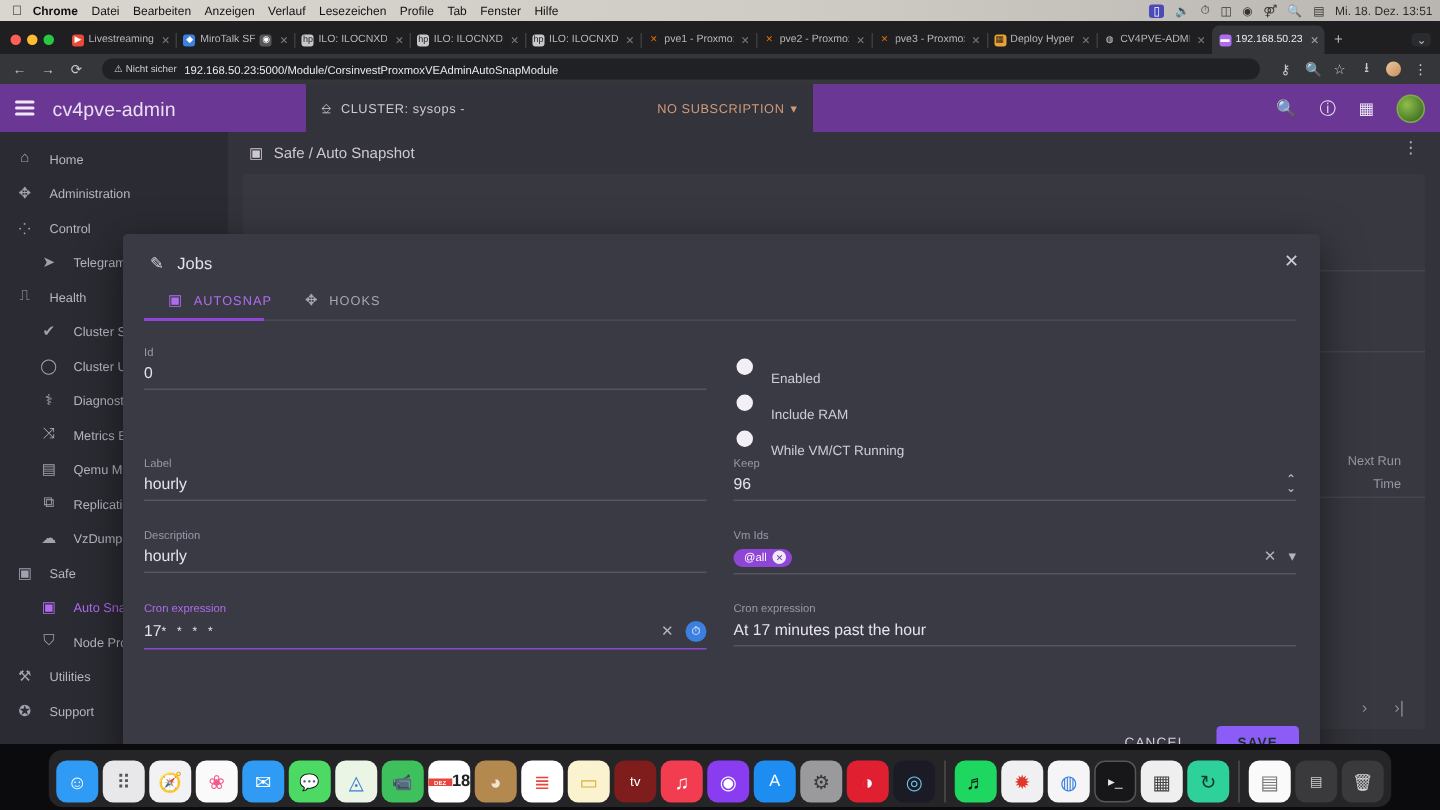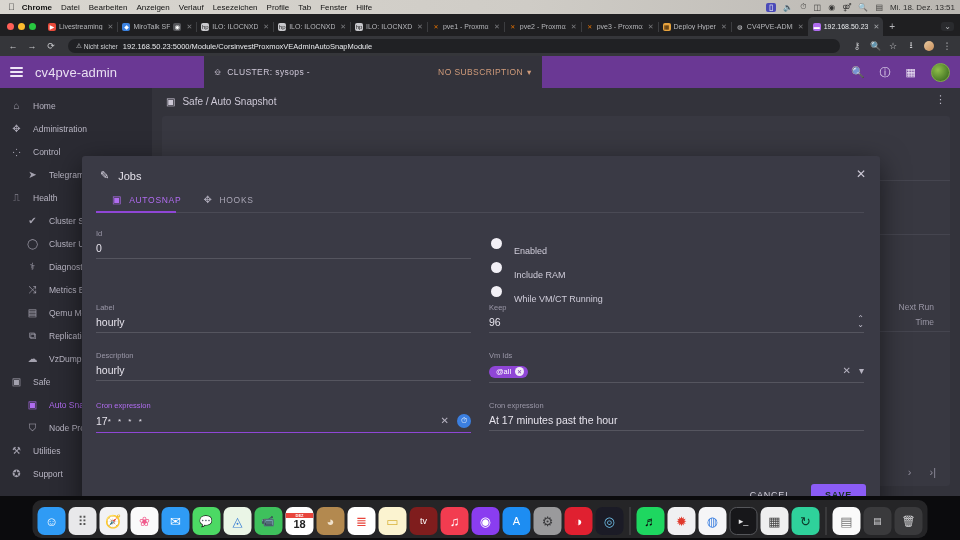--- a/index.html
+++ b/index.html
@@ -657,21 +657,21 @@
         </span>
       <span class="dicon" style="background:#4cd964">
           <span style="font-size:11px;">💬</span>
         </span>
       <span class="dicon" style="background:#eaf5e6;color:#3a7fd5">
           <span>◬</span>
         </span>
       <span class="dicon" style="background:#3ec15c">
           <span style="font-size:11px;">📹</span>
         </span>
-      <span class="dicon" style="background:#ffffff;color:#222;flex-direction:column;font-size:9px;font-weight:bold;">
+      <span class="dicon" style="background:#ffffff;color:#222;flex-direction:row;font-size:9px;font-weight:bold;">
           <span style="background:#e8453c;color:#fff;font-size:4px;width:100%;text-align:center;">DEZ</span>
           <span style="font-size:11px;">18</span>
         </span>
       <span class="dicon" style="background:#b3894f;color:#f0e2cc">
           <span>◕</span>
         </span>
       <span class="dicon" style="background:#ffffff;color:#e8453c">
           <span>≣</span>
         </span>
       <span class="dicon" style="background:#fbf3d0;color:#d9b23a">

